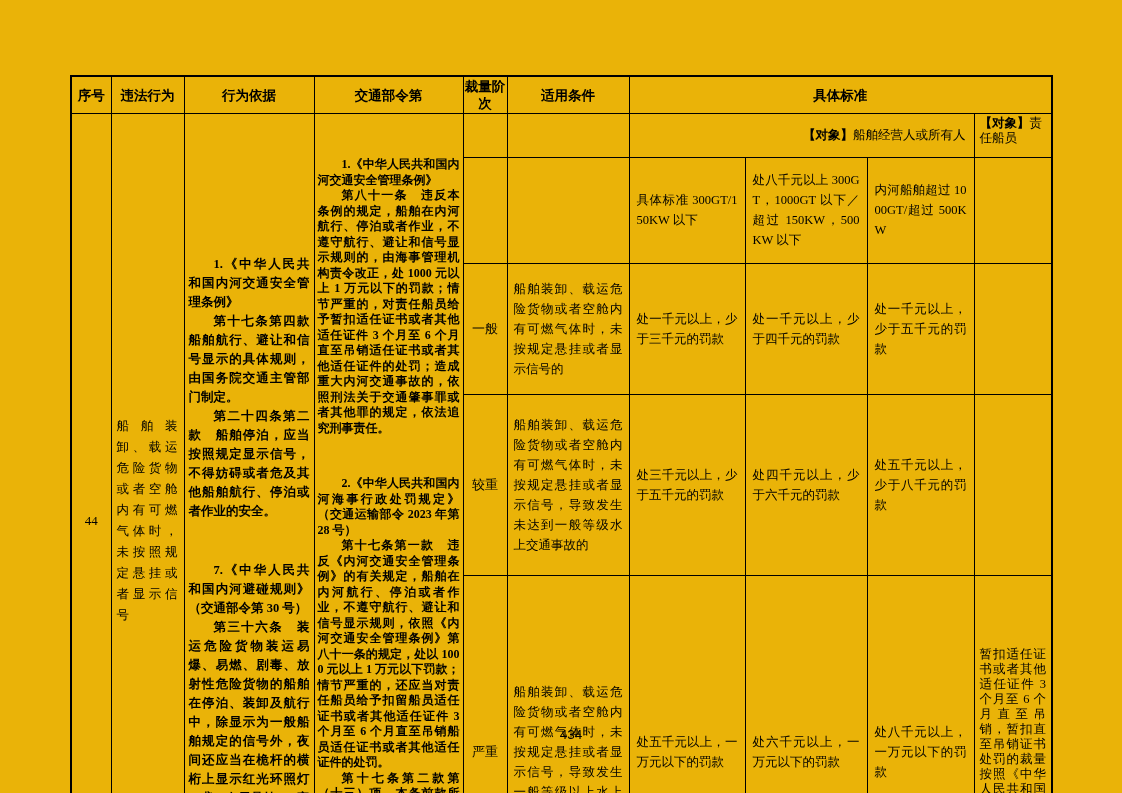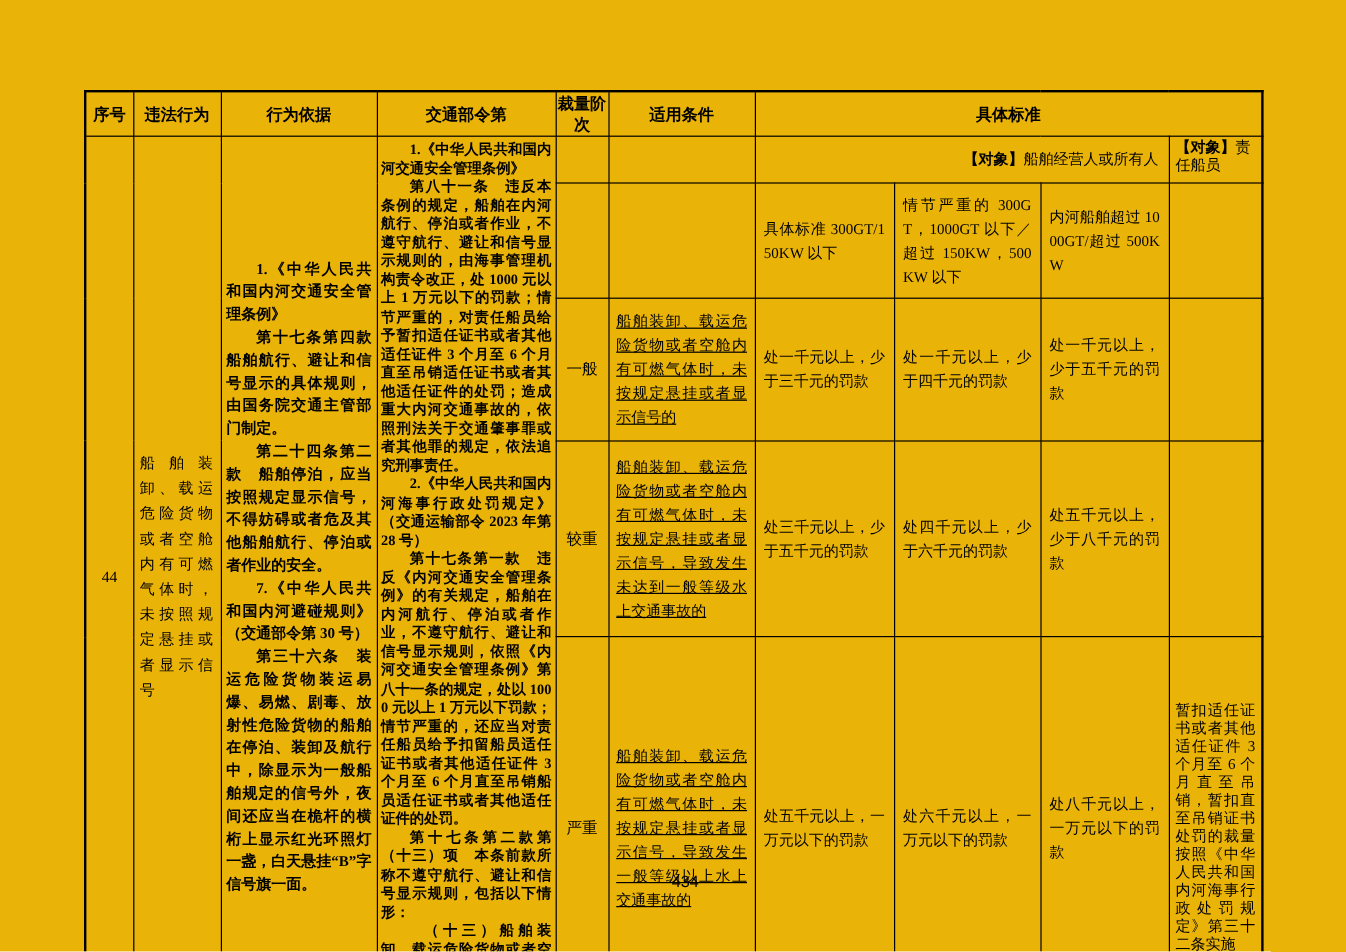--- a/index.html
+++ b/index.html
@@ -26,28 +26,28 @@
     font-weight:bold; font-size:13.5px; text-align:center;
     line-height:17px; padding:1px 0;
   }
   .jt { text-align:justify; text-justify:inter-ideograph; }
 
   td.c-no   { text-align:center; font-size:13px; }
   td.c-viol { font-size:12.5px; line-height:21px; padding:2px 5px; letter-spacing:1px; }
   td.c-behav{ font-size:12.5px; line-height:19px; padding:2px 4px; vertical-align:middle; }
   td.c-impl { font-size:12px;   line-height:15.5px; padding:3px 3px; vertical-align:top; }
   td.c-tier { text-align:center; font-size:13px; }
-  td.c-cond { font-size:12.5px; line-height:20px; padding:2px 6px;text-decoration:underline; }
+  td.c-cond { font-size:12.5px; line-height:20px; padding:2px 6px; }
   td.c-pen  { font-size:12.5px; line-height:20px; padding:2px 7px; }
   td.c-ship { font-size:12.5px; line-height:20px; padding:2px 7px; }
   td.c-subj { font-size:12.5px; padding:2px 8px; text-align:right; }
   td.c-crew { font-size:12.5px; line-height:15px; padding:2px 5px; }
 
   .para   { text-indent:2em; text-align:justify; text-justify:inter-ideograph;font-weight:bold; }
-  .para.b { font-weight:bold; }
+  .para.b { font-weight:bold;margin-top:40px; }
   .para.i3{ text-indent:3em; }
   .tagb   { font-weight:bold; }
 
   .page-number {
     position:absolute; left:0; right:0; top:727px;
     text-align:center; font-size:13.5px;
     font-family:"Liberation Sans","DejaVu Sans",sans-serif;
     padding-left:20px;
   }
 </style>
@@ -106,21 +106,21 @@
       </td>
       <td class="c-crew" style="vertical-align:top">
         <span class="tagb">【对象】</span><span>责任船员</span>
       </td>
     </tr>
 
     <tr style="height:61px">
       <td></td>
       <td></td>
       <td class="c-ship jt">具体标准 300GT/150KW 以下</td>
-      <td class="c-ship jt">情节严重的 300GT，1000GT 以下／超过 150KW，500KW 以下</td>
+      <td class="c-ship jt">处八千元以上 300GT，1000GT 以下／超过 150KW，500KW 以下</td>
       <td class="c-ship jt">内河船舶超过 1000GT/超过 500KW</td>
       <td></td>
     </tr>
 
     <tr style="height:96px">
       <td class="c-tier">一般</td>
       <td class="c-cond jt">船舶装卸、载运危险货物或者空舱内有可燃气体时，未按规定悬挂或者显示信号的</td>
       <td class="c-pen jt">处一千元以上，少于三千元的罚款</td>
       <td class="c-pen jt">处一千元以上，少于四千元的罚款</td>
       <td class="c-pen jt">处一千元以上，少于五千元的罚款</td>

